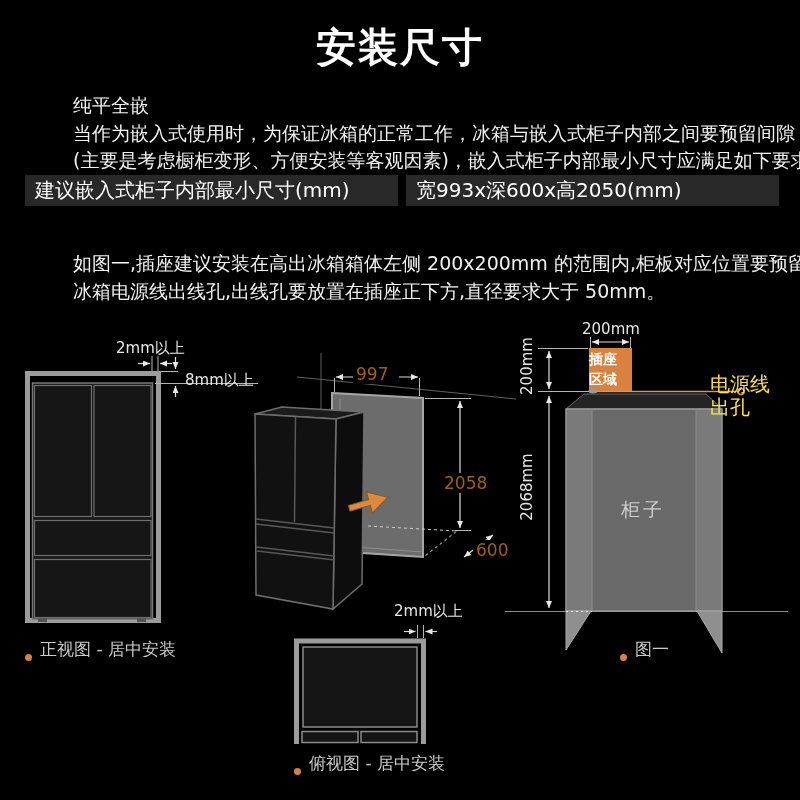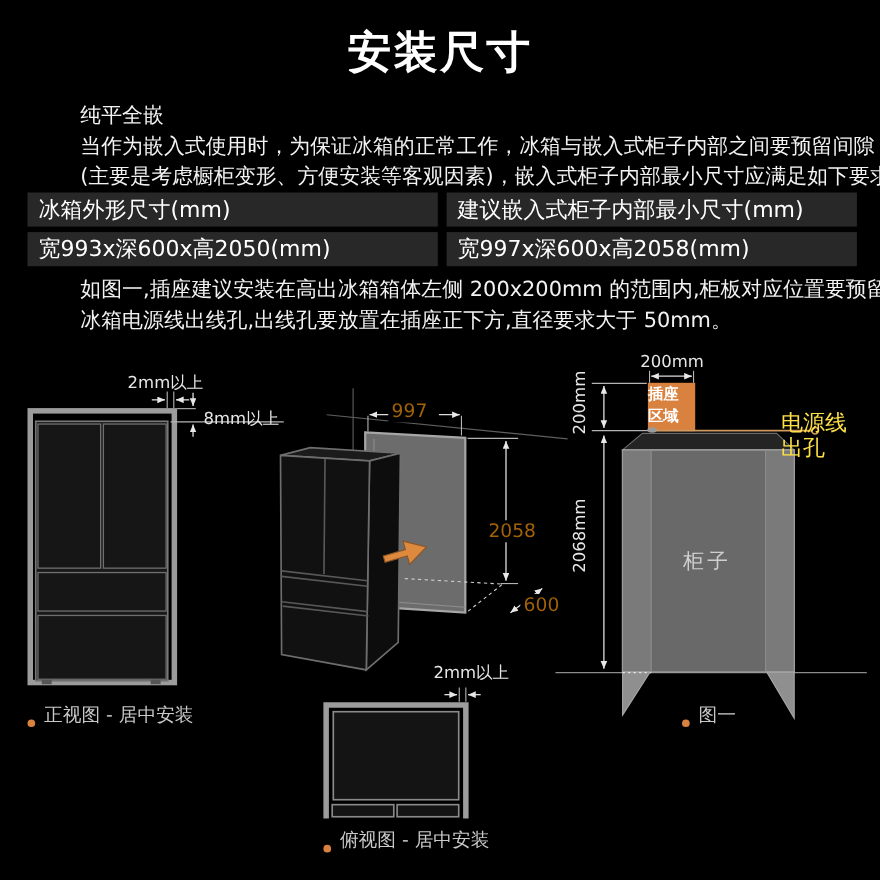--- a/index.html
+++ b/index.html
@@ -36,24 +36,22 @@
 
 <div class="page">
 
   <h1 class="title">安装尺寸</h1>
 
   <div class="para intro">纯平全嵌
 当作为嵌入式使用时，为保证冰箱的正常工作，冰箱与嵌入式柜子内部之间要预留间隙
 (主要是考虑橱柜变形、方便安装等客观因素)，嵌入式柜子内部最小尺寸应满足如下要求:</div>
 
   <div class="spec-table">
-    <div class="cell">冰箱外形尺寸(mm)</div>
     <div class="cell">建议嵌入式柜子内部最小尺寸(mm)</div>
     <div class="cell">宽993x深600x高2050(mm)</div>
-    <div class="cell">宽997x深600x高2058(mm)</div>
   </div>
 
   <div class="para note">如图一,插座建议安装在高出冰箱箱体左侧 200x200mm 的范围内,柜板对应位置要预留
 冰箱电源线出线孔,出线孔要放置在插座正下方,直径要求大于 50mm。</div>
 
   <svg class="diagram-svg" viewBox="0 0 800 800">
     <defs>
       <marker id="ah" markerWidth="8" markerHeight="8" refX="7" refY="3" orient="auto-start-reverse" markerUnits="userSpaceOnUse">
         <path d="M0,0 L7,3 L0,6 Z" fill="#e8e8e8"></path>
       </marker>

